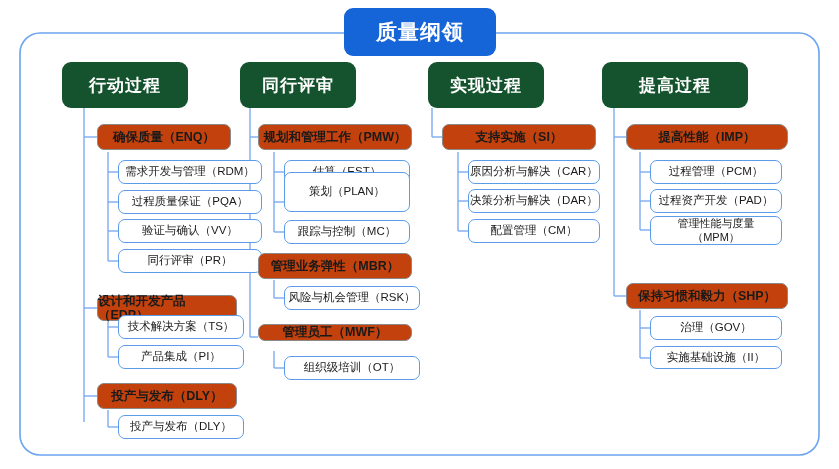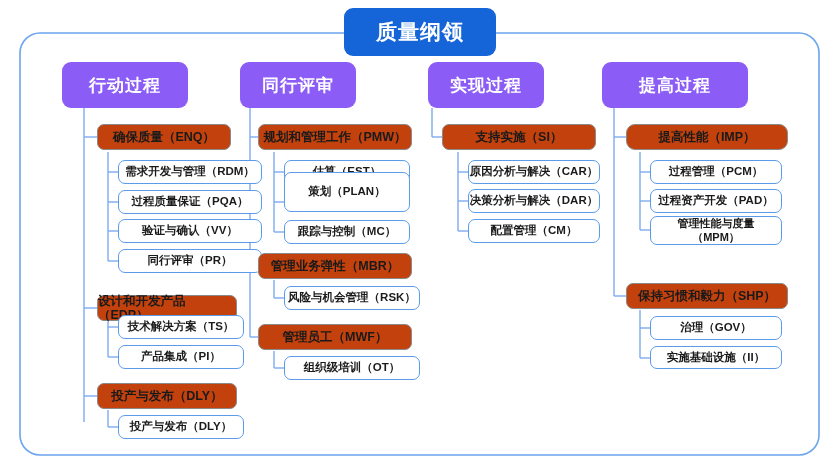--- a/index.html
+++ b/index.html
@@ -33,21 +33,21 @@
     color:#ffffff;
     font-size:21px;
     font-weight:bold;
     letter-spacing:1px;
     z-index:5;
   }
   
   .col-head{
     position:absolute;
     height:46px;
-    background:#8b5cf6;
+    background:#14532d;
     border-radius:9px;
     display:flex;align-items:center;justify-content:center;
     color:#ffffff;
     font-size:17px;
     font-weight:bold;
     letter-spacing:1px;
     z-index:4;
   }
   
   .box-l1{
@@ -65,21 +65,21 @@
   }
   
   .box-l2{
     position:absolute;
     background:#ffffff;
     border:1.3px solid #5b9bea;
     border-radius:7px;
     display:flex;align-items:center;justify-content:center;
     color:#1a1a1a;
     font-size:11.5px;
-    font-weight:bold;
+    font-weight:normal;
     text-align:center;
     z-index:3;
     box-sizing:border-box;
     line-height:1.2;
   }
   .box-l2.two-line{font-size:11px;}
   
   #wires{
     position:absolute;left:0;top:0;
     width:839px;height:469px;
@@ -178,21 +178,21 @@
   <div class="box-l2" style="left:118px;top:415px;width:126px;height:24px;">投产与发布（DLY）</div>
 
   <div class="box-l1" style="left:258px;top:124px;width:154px;height:26px;">规划和管理工作（PMW）</div>
   <div class="box-l2" style="left:284px;top:160px;width:126px;height:24px;">估算（EST）</div>
   <div class="box-l2" style="left:284px;top:172px;width:126px;height:40px;">策划（PLAN）</div>
   <div class="box-l2" style="left:284px;top:220px;width:126px;height:24px;">跟踪与控制（MC）</div>
 
   <div class="box-l1" style="left:258px;top:253px;width:154px;height:26px;">管理业务弹性（MBR）</div>
   <div class="box-l2" style="left:284px;top:286px;width:136px;height:24px;">风险与机会管理（RSK）</div>
 
-  <div class="box-l1" style="left:258px;top:324px;width:154px;height:26px;">管理员工（MWF）</div>
+  <div class="box-l1" style="left:258px;top:324px;width:154px;height:17px;">管理员工（MWF）</div>
   <div class="box-l2" style="left:284px;top:356px;width:136px;height:24px;">组织级培训（OT）</div>
 
   <div class="box-l1" style="left:442px;top:124px;width:154px;height:26px;">支持实施（SI）</div>
   <div class="box-l2" style="left:468px;top:160px;width:132px;height:24px;">原因分析与解决（CAR）</div>
   <div class="box-l2" style="left:468px;top:189px;width:132px;height:24px;">决策分析与解决（DAR）</div>
   <div class="box-l2" style="left:468px;top:219px;width:132px;height:24px;">配置管理（CM）</div>
 
   <div class="box-l1" style="left:626px;top:124px;width:162px;height:26px;border-radius:9px;">提高性能（IMP）</div>
   <div class="box-l2" style="left:650px;top:160px;width:132px;height:24px;">过程管理（PCM）</div>
   <div class="box-l2" style="left:650px;top:189px;width:132px;height:24px;">过程资产开发（PAD）</div>

